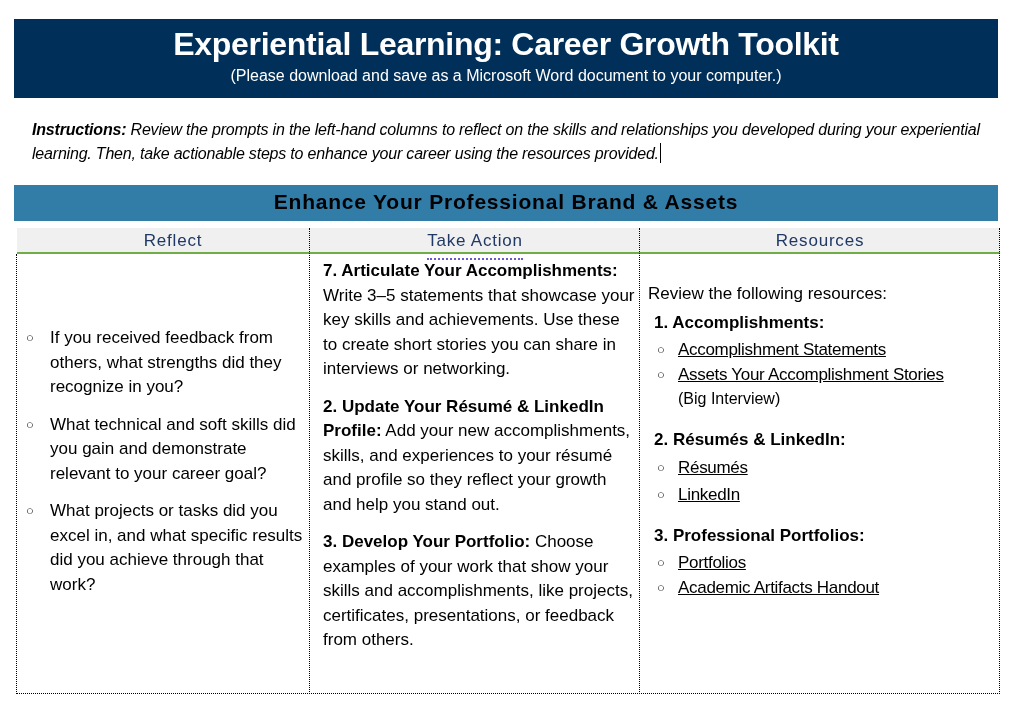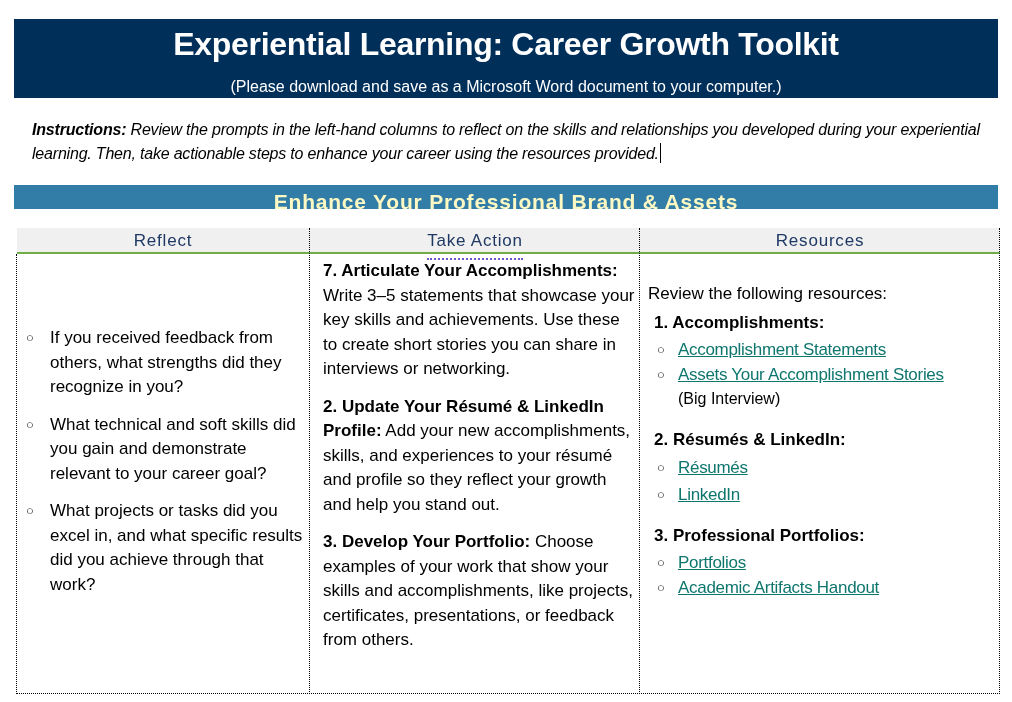--- a/index.html
+++ b/index.html
@@ -3,38 +3,38 @@
 <meta charset="utf-8">
 <style>
   html, body { margin: 0; padding: 0; background: #ffffff; }
   body { width: 1012px; height: 702px; position: relative; overflow: hidden;
          font-family: "Liberation Sans", "DejaVu Sans", sans-serif; color: #000; }
 
   .title-bar { position: absolute; left: 14px; top: 19px; width: 984px; height: 79px;
                background: #002f5a; color: #fff; text-align: center; }
   .title-bar .title { font-size: 32px; font-weight: bold; line-height: 36px; margin-top: 7px;
                       letter-spacing: -0.3px; }
-  .title-bar .subtitle { font-size: 16px; line-height: 22px; margin-top: 14px; }
+  .title-bar .subtitle { font-size: 16px; line-height: 22px; margin-top: 3px; }
 
   .instructions { position: absolute; left: 32px; top: 118px; width: 950px;
                   font-size: 16px; line-height: 24px; letter-spacing: -0.2px; font-style: italic; }
   .instructions b { font-weight: bold; }
   .cursor { display: inline-block; width: 1px; height: 20px; background: #000;
             vertical-align: -4px; margin-left: 1px; }
 
-  .section-bar { position: absolute; left: 14px; top: 185px; width: 984px; height: 24px;
-                 background: #327ca8; color: #fef9c3; text-align: center;
+  .section-bar { position: absolute; left: 14px; top: 185px; width: 984px; height: 36px;
+                 background: #327ca8; color: #000000; text-align: center;
                  font-size: 21px; font-weight: bold; line-height: 34px; letter-spacing: 0.8px; }
 
   .table { position: absolute; left: 16px; top: 228px; width: 983px; height: 466px; }
   .header-row { position: absolute; left: 1px; top: 0; width: 983px; height: 24px;
                 background: #f0f0f0; border-bottom: 2px solid #70ad47; }
   .hcell { position: absolute; top: 0; height: 24px; line-height: 25px; text-align: center;
            color: #1f3864; font-size: 17px; letter-spacing: 0.8px; }
-  .hcell.c1 { left: 0; width: 292px; }
+  .hcell.c1 { left: 10px; width: 292px; }
   .hcell.c2 { left: 293px; width: 330px; }
   .hcell.c3 { left: 623px; width: 360px; }
   .hcell .wavy { border-bottom: 2px dotted #6a5acd; padding-bottom: 8px; }
 
   .vline { position: absolute; top: 0; width: 0; border-left: 1px dotted #000; height: 466px; }
   .vline.v0 { left: 0; top: 26px; height: 440px; }
   .vline.v1 { left: 293px; }
   .vline.v2 { left: 623px; }
   .vline.v3 { left: 983px; }
   .hline-bottom { position: absolute; left: 0; top: 465px; width: 984px; border-top: 1px dotted #000; }
@@ -48,21 +48,21 @@
   .bullet-item .bul { position: absolute; left: 2px; top: 0; font-size: 13px; }
 
   .step { margin-bottom: 13px; }
   .step b { font-weight: bold; }
 
   .res-intro { margin-bottom: 4px; margin-top: 19px; }
   .res-head { font-weight: bold; margin-left: 6px; margin-top: 0; margin-bottom: 2px; }
   .res-group { margin-bottom: 17px; }
   .res-link-row { position: relative; padding-left: 30px; margin-left: 0; line-height: 25px; }
   .res-link-row .bul { position: absolute; left: 9px; top: 0; font-size: 13px; }
-  .res-link { color: #0f766e; text-decoration: underline; letter-spacing: -0.3px; }
+  .res-link { color: #000000; text-decoration: underline; letter-spacing: -0.3px; }
   .res-note { padding-left: 30px; line-height: 24px; font-size: 16px; }
 </style>
 </head>
 <body>
 
 <div class="title-bar">
   <div class="title">Experiential Learning: Career Growth Toolkit</div>
   <div class="subtitle">(Please download and save as a Microsoft Word document to your computer.)</div>
 </div>
 

